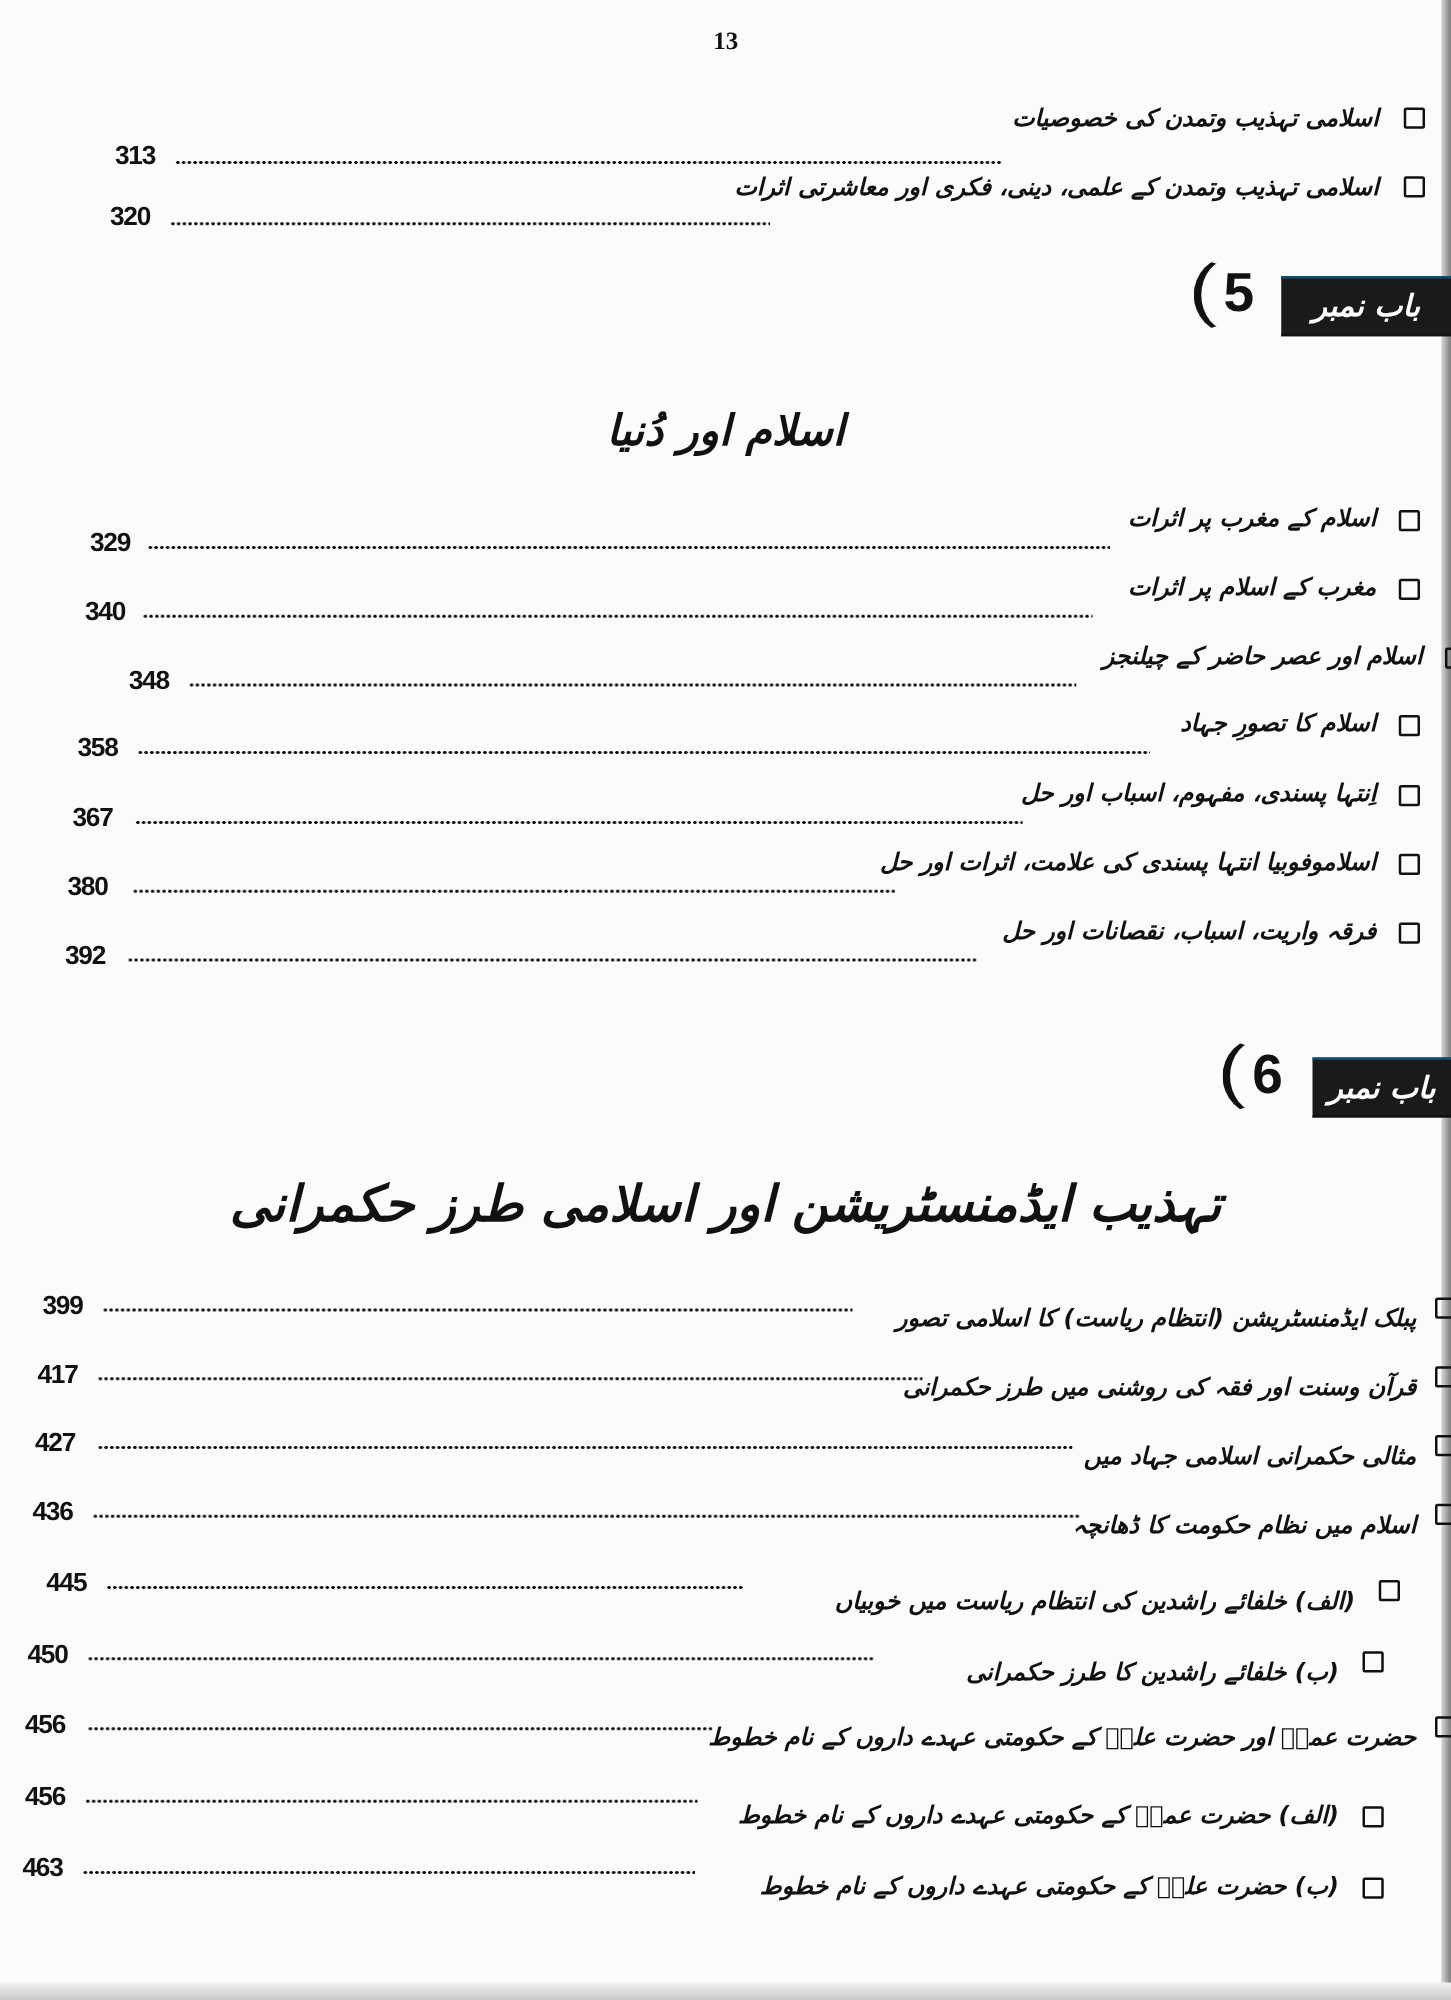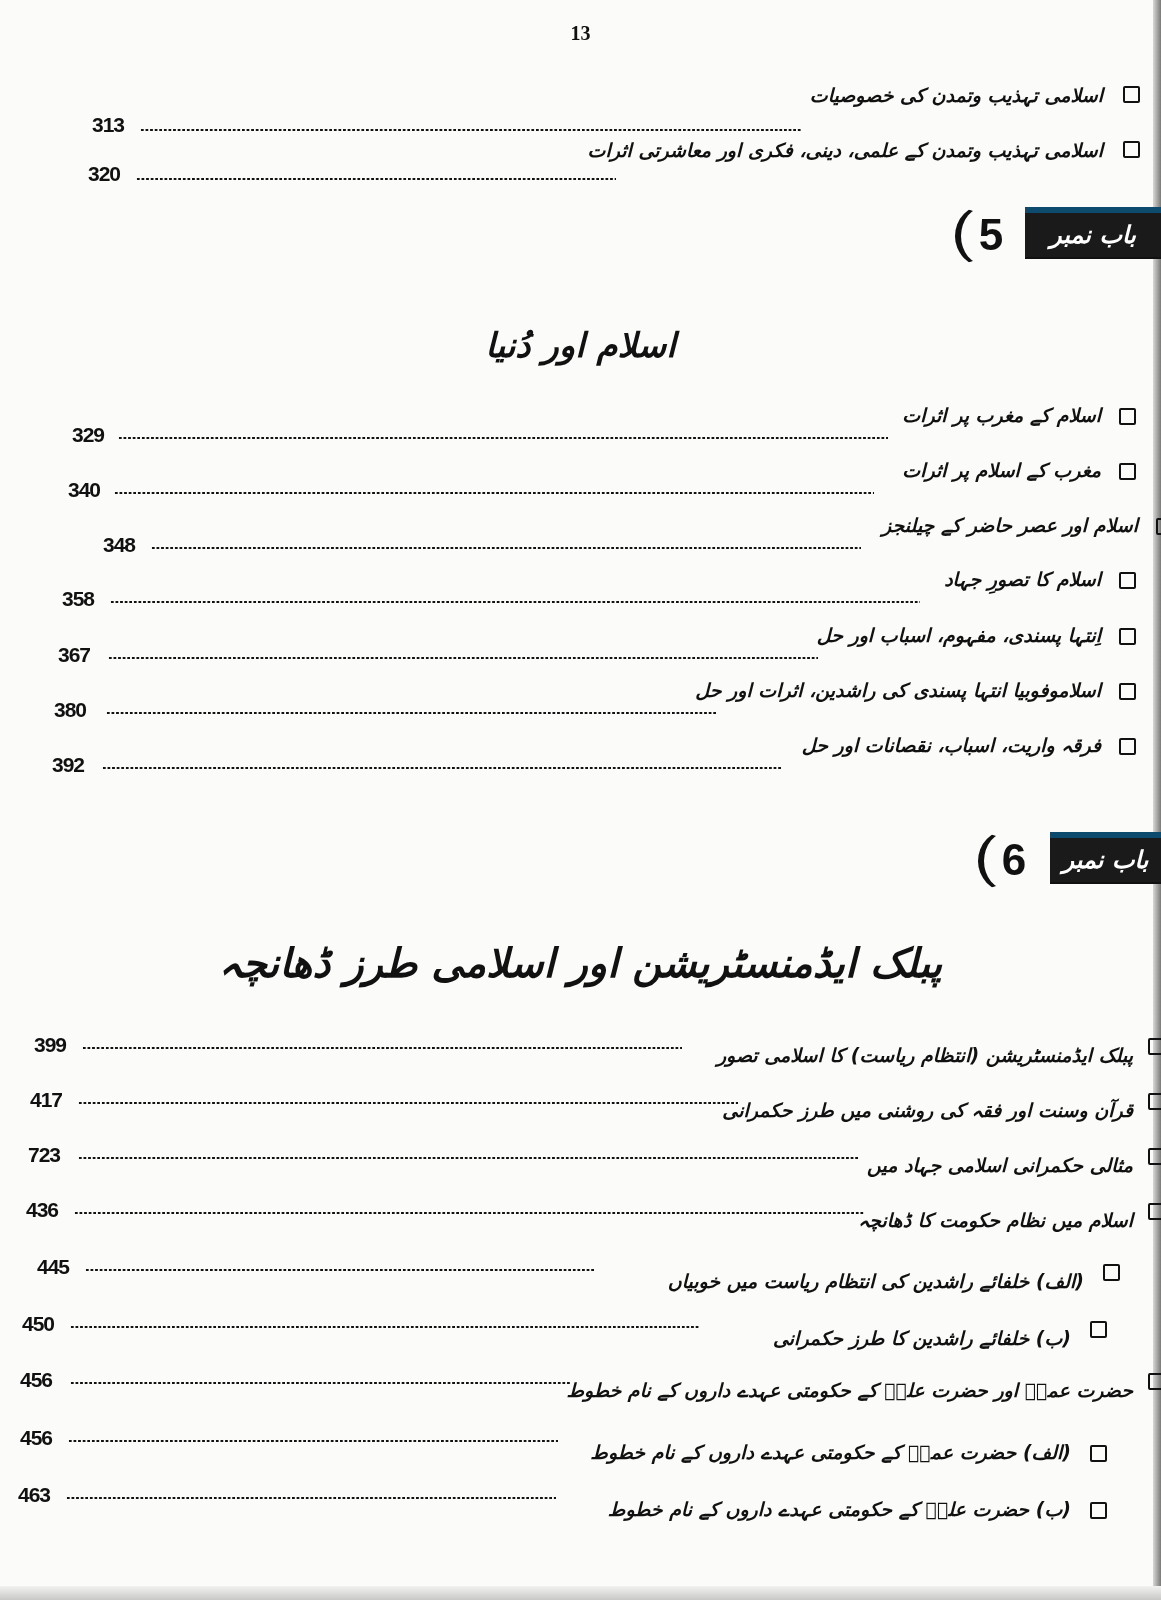--- a/index.html
+++ b/index.html
@@ -42,24 +42,24 @@
     background-repeat: repeat-x;
   }
   .box {
     position: absolute; width: 13px; height: 13px;
     border: 2.5px solid #111; border-radius: 2px; background: transparent;
   }
   .chapter-badge {
     position: absolute; height: 60px;
   }
   .badge-bar {
-    position: absolute; top: 2px; height: 44px; background: #1a1a1a;
+    position: absolute; top: 16px; height: 44px; background: #1a1a1a;
     color: #fff; direction: rtl; font-weight: bold; font-style: italic;
     font-size: 24px; line-height: 44px; text-align: center;
-    border-top: 6px solid #0c4a6e; border-bottom: 2px solid #111;
+    border-top: 2px solid #0c4a6e; border-bottom: 2px solid #111;
   }
   .badge-num {
     position: absolute; top: 2px; width: 56px; height: 56px;
     font-family: "Liberation Sans", sans-serif; font-weight: bold; font-size: 44px;
     line-height: 56px; text-align: center;
   }
   .badge-arc {
     position: absolute; top: 0; width: 60px; height: 62px;
     border-left: 6px solid #111; border-radius: 50%;
     border-top: 2px solid transparent; border-bottom: 2px solid transparent;
@@ -131,58 +131,58 @@
       <div class="pnum" style="left: 62px; top: 22px;">358</div>
     </div>
     <div class="entry" style="top: 620px;">
       <div class="box" style="left: 1119px; top: 8px;"></div>
       <div class="title" style="right: 60px; top: 0px;">اِنتہا پسندی، مفہوم، اسباب اور حل</div>
       <div class="leader" style="left: 108px; width: 710px; top: 36px;"></div>
       <div class="pnum" style="left: 58px; top: 22px;">367</div>
     </div>
     <div class="entry" style="top: 675px;">
       <div class="box" style="left: 1119px; top: 8px;"></div>
-      <div class="title" style="right: 60px; top: 0px;">اسلاموفوبیا انتہا پسندی کی راشدین، اثرات اور حل</div>
+      <div class="title" style="right: 60px; top: 0px;">اسلاموفوبیا انتہا پسندی کی علامت، اثرات اور حل</div>
       <div class="leader" style="left: 106px; width: 610px; top: 36px;"></div>
       <div class="pnum" style="left: 54px; top: 22px;">380</div>
     </div>
     <div class="entry" style="top: 730px;">
       <div class="box" style="left: 1119px; top: 8px;"></div>
       <div class="title" style="right: 60px; top: 0px;">فرقہ واریت، اسباب، نقصانات اور حل</div>
       <div class="leader" style="left: 102px; width: 680px; top: 36px;"></div>
       <div class="pnum" style="left: 52px; top: 22px; text-align: center;">392</div>
     </div>
   </div>
 
 <div class="chapter-badge" style="left:978px; top:830px; width:183px">
   <div class="badge-arc" style="left:0px"></div>
   <div class="badge-num" style="left:8px">6</div>
   <div class="badge-bar" style="left:72px; width:111px">باب نمبر</div>
 </div>
 
-<div class="section-title" style="top:940px; font-size:40px">پبلک ایڈمنسٹریشن اور اسلامی طرز ڈھانچہ</div>
+<div class="section-title" style="top:940px; font-size:40px">تہذیب ایڈمنسٹریشن اور اسلامی طرز حکمرانی</div>
 
 <div id="ch6">
     <div class="entry" style="top: 1030px;">
       <div class="box" style="left: 1148px; top: 8px;"></div>
       <div class="title" style="right: 28px; top: 10px;">پبلک ایڈمنسٹریشن (انتظام ریاست) کا اسلامی تصور</div>
       <div class="leader" style="left: 82px; width: 600px; top: 16px;"></div>
       <div class="pnum" style="left: 34px; top: 2px;">399</div>
     </div>
     <div class="entry" style="top: 1085px;">
       <div class="box" style="left: 1148px; top: 8px;"></div>
       <div class="title" style="right: 28px; top: 10px;">قرآن وسنت اور فقہ کی روشنی میں طرز حکمرانی</div>
       <div class="leader" style="left: 78px; width: 660px; top: 16px;"></div>
       <div class="pnum" style="left: 30px; top: 2px;">417</div>
     </div>
     <div class="entry" style="top: 1140px;">
       <div class="box" style="left: 1148px; top: 8px;"></div>
       <div class="title" style="right: 28px; top: 10px;">مثالی حکمرانی اسلامی جہاد میں</div>
       <div class="leader" style="left: 78px; width: 780px; top: 16px;"></div>
-      <div class="pnum" style="left: 28px; top: 2px;">723</div>
+      <div class="pnum" style="left: 28px; top: 2px;">427</div>
     </div>
     <div class="entry" style="top: 1195px;">
       <div class="box" style="left: 1148px; top: 8px;"></div>
       <div class="title" style="right: 28px; top: 10px;">اسلام میں نظام حکومت کا ڈھانچہ</div>
       <div class="leader" style="left: 74px; width: 790px; top: 16px;"></div>
       <div class="pnum" style="left: 26px; top: 2px;">436</div>
     </div>
     <div class="entry" style="top: 1252px; margin-left: 13px;">
       <div class="box" style="left: 1090px; top: 12px;"></div>
       <div class="title" style="right: 90px; top: 14px;">(الف)  خلفائے راشدین کی انتظام ریاست میں خوبیاں</div>

